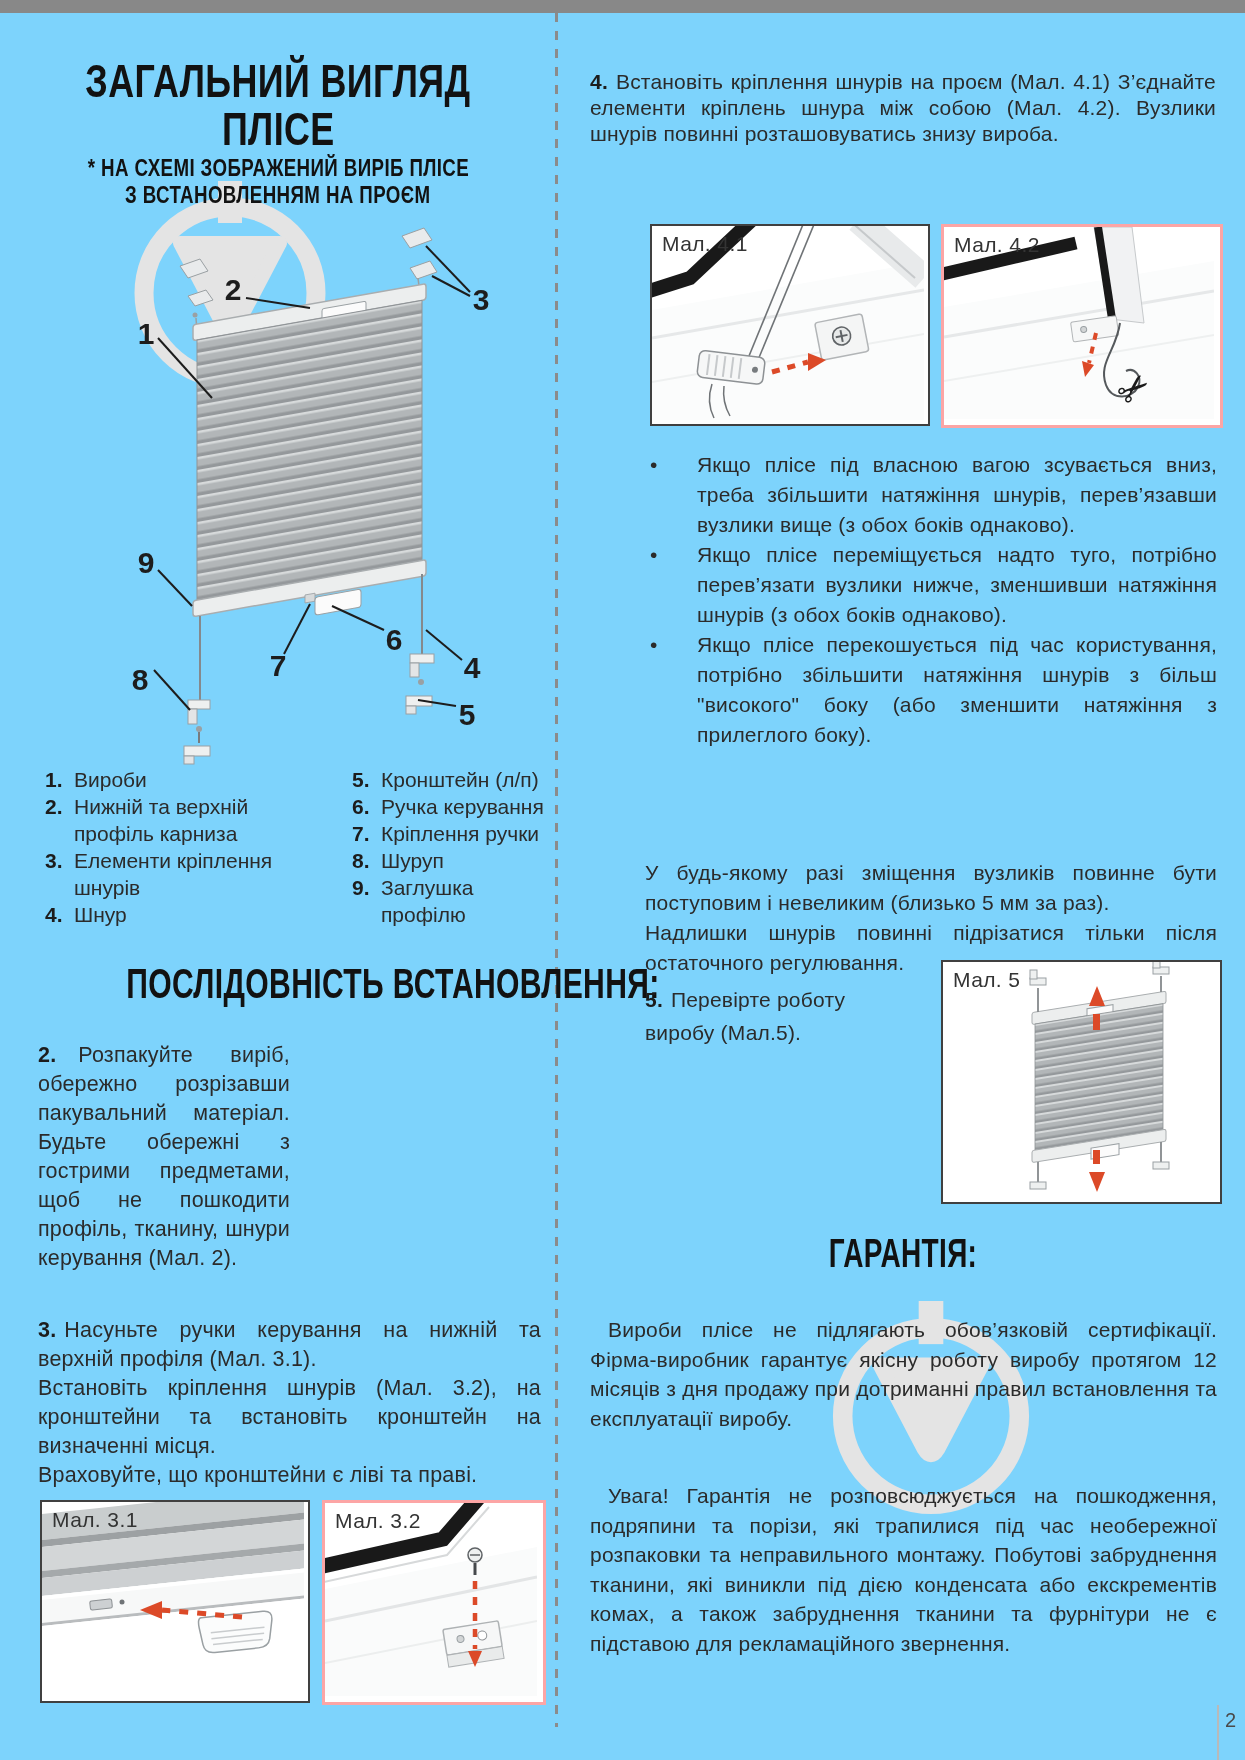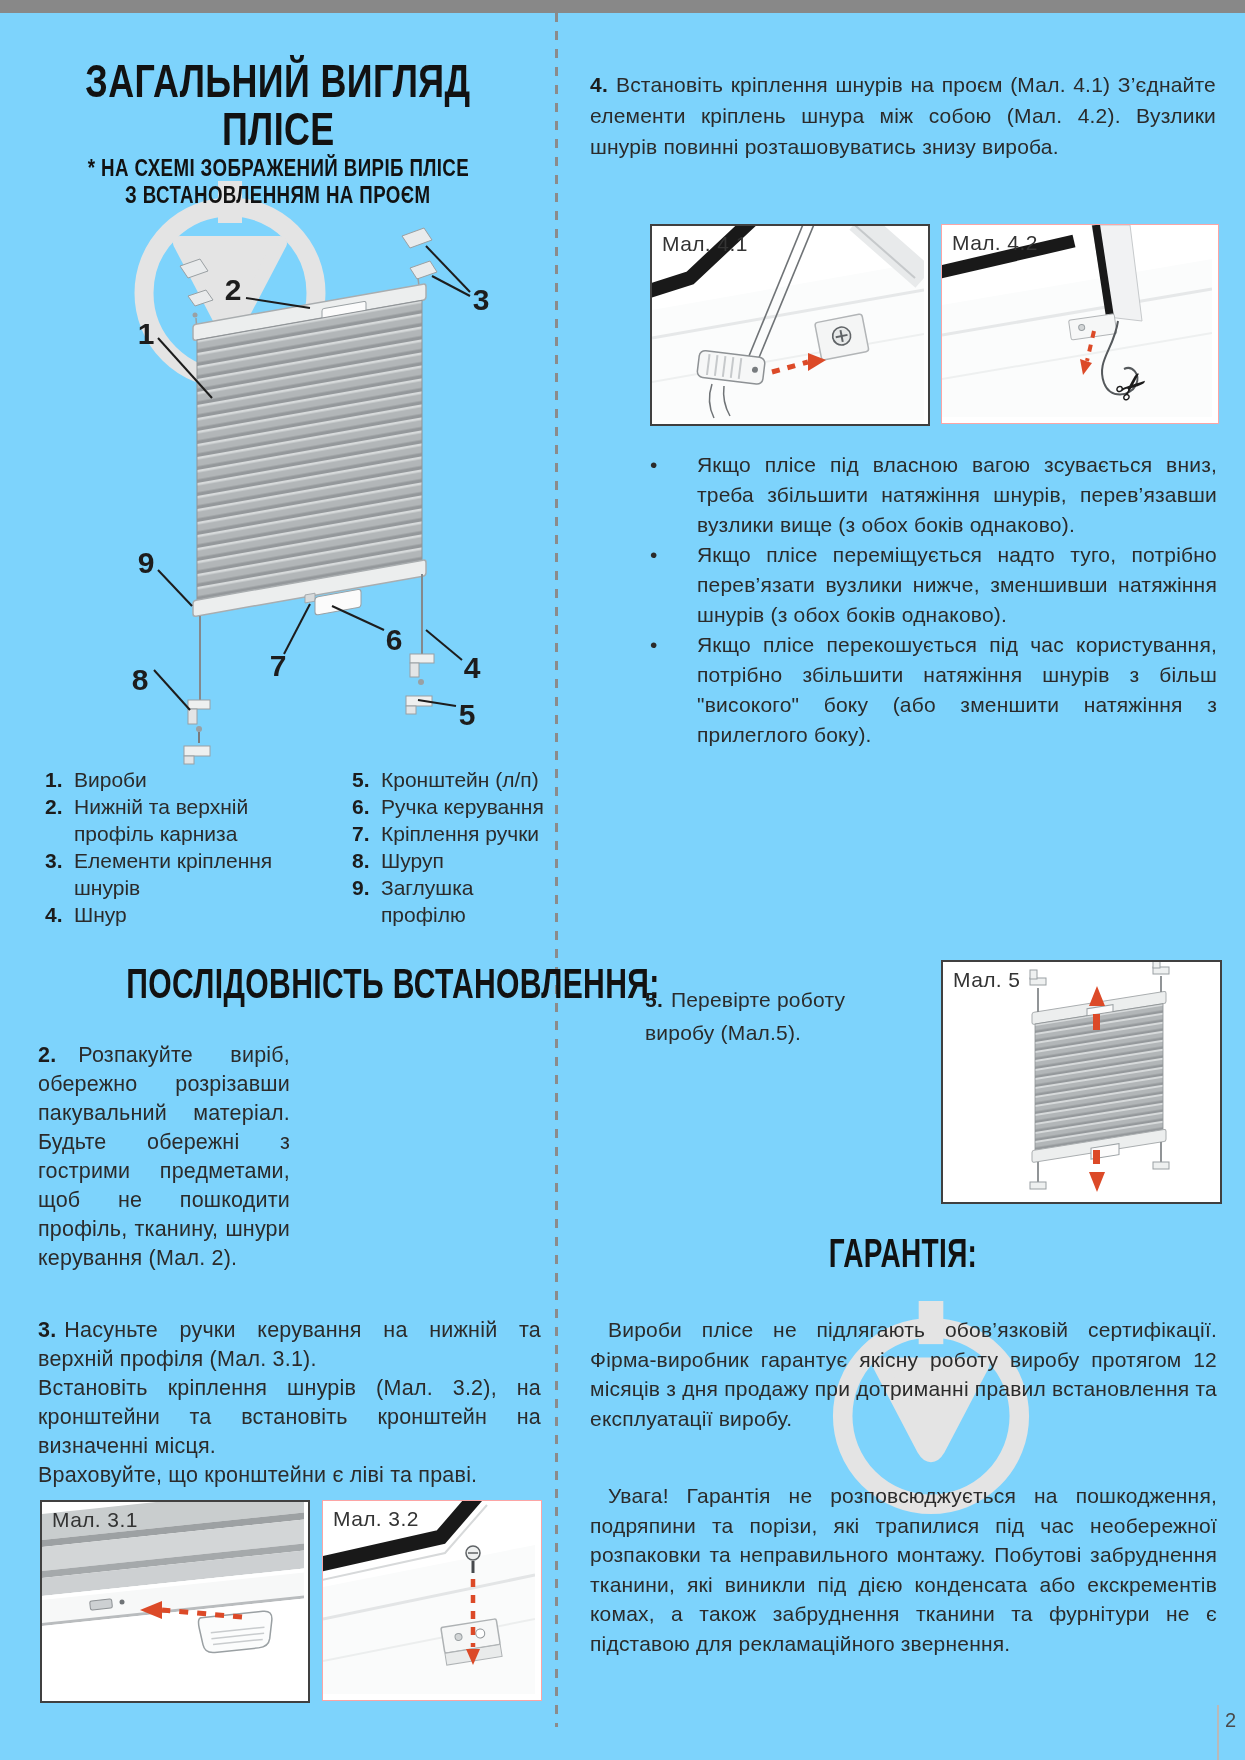--- a/index.html
+++ b/index.html
@@ -17,21 +17,21 @@
   .h4{font-size:40px;} .h4 .cond{transform:scaleX(0.70);}
   .bt{font-size:21.5px;line-height:29px;letter-spacing:0.2px;}
   .btr{font-size:21px;line-height:30px;letter-spacing:0.2px;}
   .num{font-weight:700;color:#1c1c1c;margin-right:8px;}
   .num2{margin-right:22px;}
   .figbox{position:absolute;background:#fff;z-index:2;}
   .figbox svg{display:block;}
   .figlab{position:absolute;left:10px;top:6px;font-size:21px;color:#343434;z-index:3;letter-spacing:0.4px;}
   .b1{border:1.5px solid #6a6a6a;}
   .b2{border:2px solid #404040;}
-  .b3{border:1px solid #fca5a5;}
+  .b3{border:3px solid #fca5a5;}
   .li{position:relative;padding-left:29px;font-size:21px;line-height:27px;}
   .ln{position:absolute;left:0;top:0;font-weight:700;color:#1c1c1c;}
   .bullet{position:relative;padding-left:52px;text-align:justify;}
   .bm{position:absolute;left:5px;top:0;}
   .divider{left:555px;top:0;width:3px;height:1714px;
            background:repeating-linear-gradient(to bottom,#8b8b8b 0 9px,transparent 9px 18px);z-index:2;}
   .pagerule{left:1217px;top:1692px;width:2px;height:64px;background:#b9b9b9;}
   .pagenum{left:1225px;top:1696px;font-size:20px;color:#4a4a4a;}
   .co{font:700 30px "Liberation Sans","DejaVu Sans",sans-serif;fill:#1d1d1d;}
   .ldr{stroke:#1d1d1d;stroke-width:2;}
@@ -222,21 +222,21 @@
         <line x1="145" y1="52" x2="155" y2="52" stroke="#5f6366" stroke-width="1.5"></line>
         <line x1="150" y1="60" x2="150" y2="72" stroke="#46494c" stroke-width="3"></line>
       </g>
       <g>
         <line x1="150" y1="78" x2="150" y2="146" stroke="#dc4a28" stroke-width="4.5" stroke-dasharray="8 8"></line>
         <polygon points="143,148 157,148 150,164" fill="#dc4a28"></polygon>
       </g>
     </svg>
   </div>
 
-  <div class="abs btr jt" style="left:590px;top:56px;width:626px;line-height:31px">
+  <div class="abs btr jt" style="left:590px;top:56px;width:626px;line-height:26px">
     <span class="num">4.</span><span>Встановіть кріплення шнурів на проєм (Мал. 4.1) З’єднайте елементи кріплень шнура між собою (Мал. 4.2). Вузлики шнурів повинні розташовуватись знизу вироба.</span>
   </div>
 
   <div class="figbox b2" style="left:650px;top:211px;width:276px;height:198px">
     <div class="figlab">Мал. 4.1</div>
     <svg width="272" height="194" viewBox="0 0 272 194">
       <rect width="272" height="194" fill="#fff"></rect>
       <polygon points="0,84 272,36 272,194 0,194" fill="#fbfcfc"></polygon>
       <line x1="0" y1="112" x2="272" y2="64" stroke="#e6e8e9" stroke-width="3"></line>
       <line x1="0" y1="156" x2="272" y2="108" stroke="#eef0f0" stroke-width="2"></line>
@@ -293,20 +293,24 @@
       <text x="186" y="182" font-size="38" fill="#1b1b1b" transform="rotate(-40 186 182)">✂</text>
     </svg>
   </div>
 
   <div class="abs btr" style="left:645px;top:437px;width:572px">
     <div class="bullet"><span class="bm">•</span><span>Якщо плісе під власною вагою зсувається вниз, треба збільшити натяжіння шнурів, перев’язавши вузлики вище (з обох боків однаково).</span></div>
     <div class="bullet"><span class="bm">•</span><span>Якщо плісе переміщується надто туго, потрібно перев’язати вузлики нижче, зменшивши натяжіння шнурів (з обох боків однаково).</span></div>
     <div class="bullet"><span class="bm">•</span><span>Якщо плісе перекошується під час користування, потрібно збільшити натяжіння шнурів з більш "високого" боку (або зменшити натяжіння з прилеглого боку).</span></div>
   </div>
 
+  <div class="abs btr jt" style="left:645px;top:845px;width:572px">
+    <div>У будь-якому разі зміщення вузликів повинне бути поступовим і невеликим (близько 5 мм за раз).</div>
+    <div>Надлишки шнурів повинні підрізатися тільки після остаточного регулювання.</div>
+  </div>
 
   <div class="abs btr" style="left:645px;top:970px;width:240px;line-height:33px">
     <span class="num">5.</span><span>Перевірте роботу виробу (Мал.5).</span>
   </div>
   <div class="figbox b2" style="left:941px;top:947px;width:277px;height:240px">
     <div class="figlab">Мал. 5</div>
     <svg width="273" height="236" viewBox="0 0 273 236">
       <defs>
         <pattern id="pl2" width="128" height="9" patternUnits="userSpaceOnUse">
           <rect width="128" height="9" fill="#b2b6b8"></rect>

